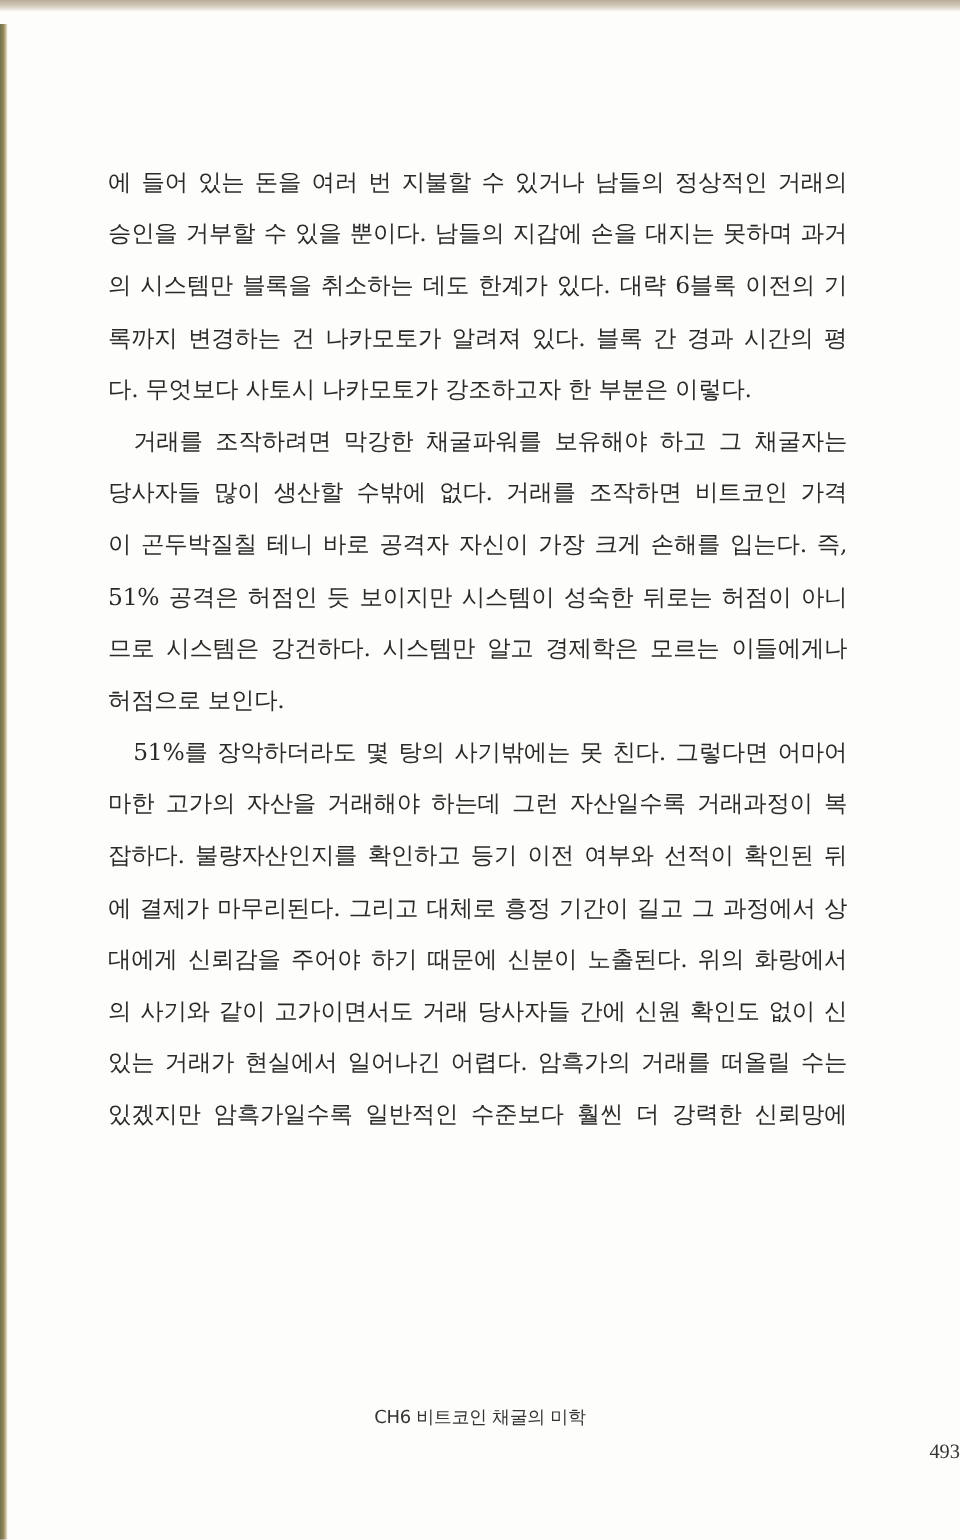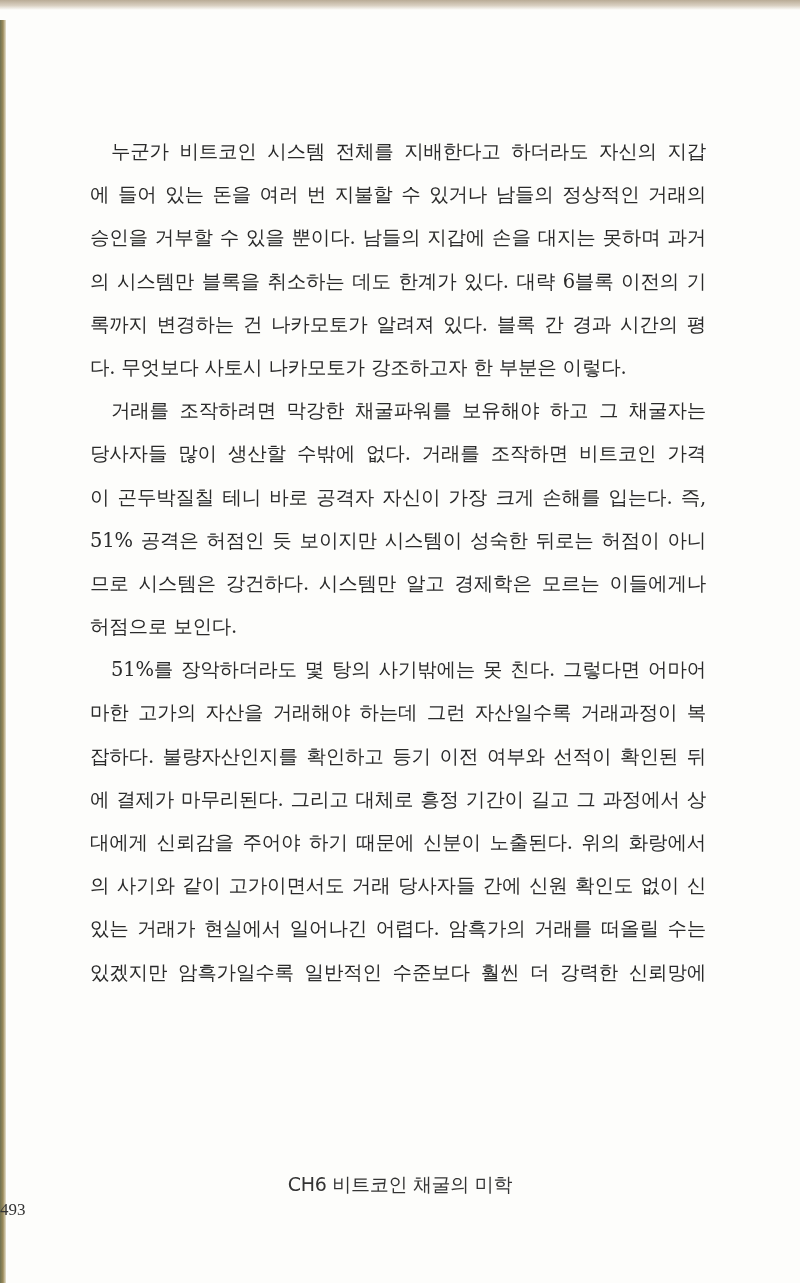--- a/index.html
+++ b/index.html
@@ -52,44 +52,43 @@
     }
     .line.indent {
       padding-left: 21px;
     }
     .footer-chapter {
       position: absolute;
       left: 0; top: 1172px;
       width: 800px;
       text-align: center;
       font-family: "DejaVu Sans", "Liberation Sans", sans-serif;
-      font-size: 19px;
+      font-size: 15px;
       color: #333;
       letter-spacing: -0.3px;
     }
     .footer-page {
       position: absolute;
       left: 0; top: 1200px;
       width: 800px;
-      text-align: left;
+      text-align: right;
       font-family: "Liberation Serif", "DejaVu Serif", serif;
       font-size: 17px;
       color: #333;
     }
   </style>
 </head>
 <body>
 
 <div class="page">
   <div class="top-edge"></div>
   <div class="spine-edge"></div>
 
   <div class="body-text">
 
-    <div class="line indent">누군가 비트코인 시스템 전체를 지배한다고 하더라도 자신의 지갑</div>
     <div class="line">에 들어 있는 돈을 여러 번 지불할 수 있거나 남들의 정상적인 거래의</div>
     <div class="line">승인을 거부할 수 있을 뿐이다. 남들의 지갑에 손을 대지는 못하며 과거</div>
     <div class="line">의 시스템만 블록을 취소하는 데도 한계가 있다. 대략 6블록 이전의 기</div>
     <div class="line">록까지 변경하는 건 나카모토가 알려져 있다. 블록 간 경과 시간의 평</div>
     <div class="line last">다. 무엇보다 사토시 나카모토가 강조하고자 한 부분은 이렇다.</div>
 
     <div class="line indent">거래를 조작하려면 막강한 채굴파워를 보유해야 하고 그 채굴자는</div>
     <div class="line">당사자들 많이 생산할 수밖에 없다. 거래를 조작하면 비트코인 가격</div>
     <div class="line">이 곤두박질칠 테니 바로 공격자 자신이 가장 크게 손해를 입는다. 즉,</div>
     <div class="line">51% 공격은 허점인 듯 보이지만 시스템이 성숙한 뒤로는 허점이 아니</div>

